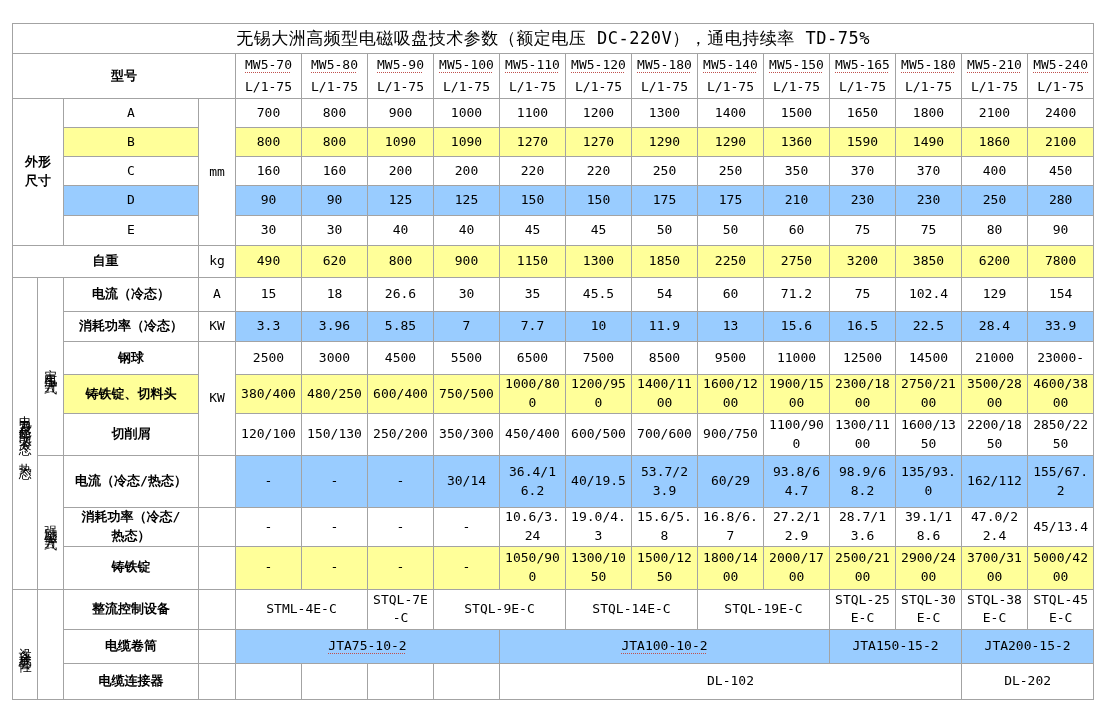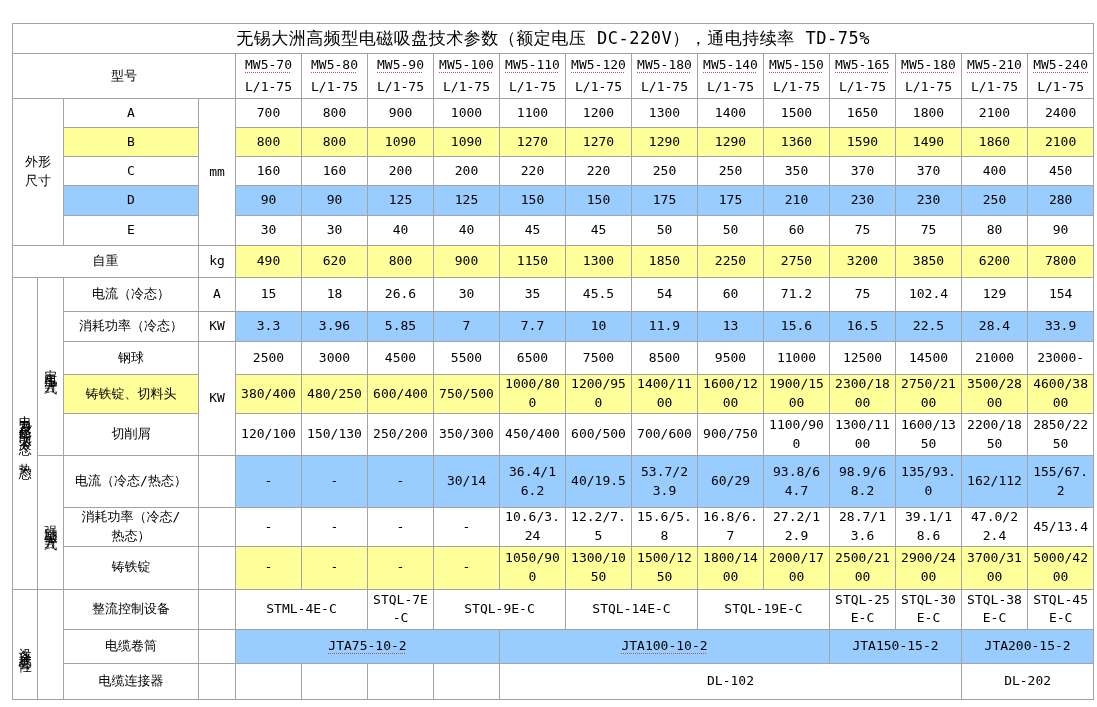--- a/index.html
+++ b/index.html
@@ -16,21 +16,21 @@
     text-align:center;
     vertical-align:middle;
     font-size:13px;
     line-height:1.45;
     padding:0 2px;
     word-break:break-all;
     overflow:hidden;
   }
   td.title{font-size:17px;letter-spacing:0.5px;word-break:keep-all;white-space:nowrap;}
   td.model{line-height:1.7;}
-  td.lbl{word-break:keep-all;}
+  td.lbl{word-break:keep-all;font-weight:bold;}
   .y{background:#FFFF99;}
   .b{background:#99CCFF;}
   td.v{padding:0;}
   .vtext{
     writing-mode:vertical-rl;
     text-orientation:upright;
     margin:0 auto;
     letter-spacing:3px;
     line-height:1.05;
     font-size:13px;
@@ -665,21 +665,21 @@
           <td>
             <div>-</div>
           </td>
           <td>
             <div>-</div>
           </td>
           <td>
             <div>10.6/3.24</div>
           </td>
           <td>
-            <div>12.2/7.5</div>
+            <div>19.0/4.3</div>
           </td>
           <td>
             <div>15.6/5.8</div>
           </td>
           <td>
             <div>16.8/6.7</div>
           </td>
           <td>
             <div>27.2/12.9</div>
           </td>

